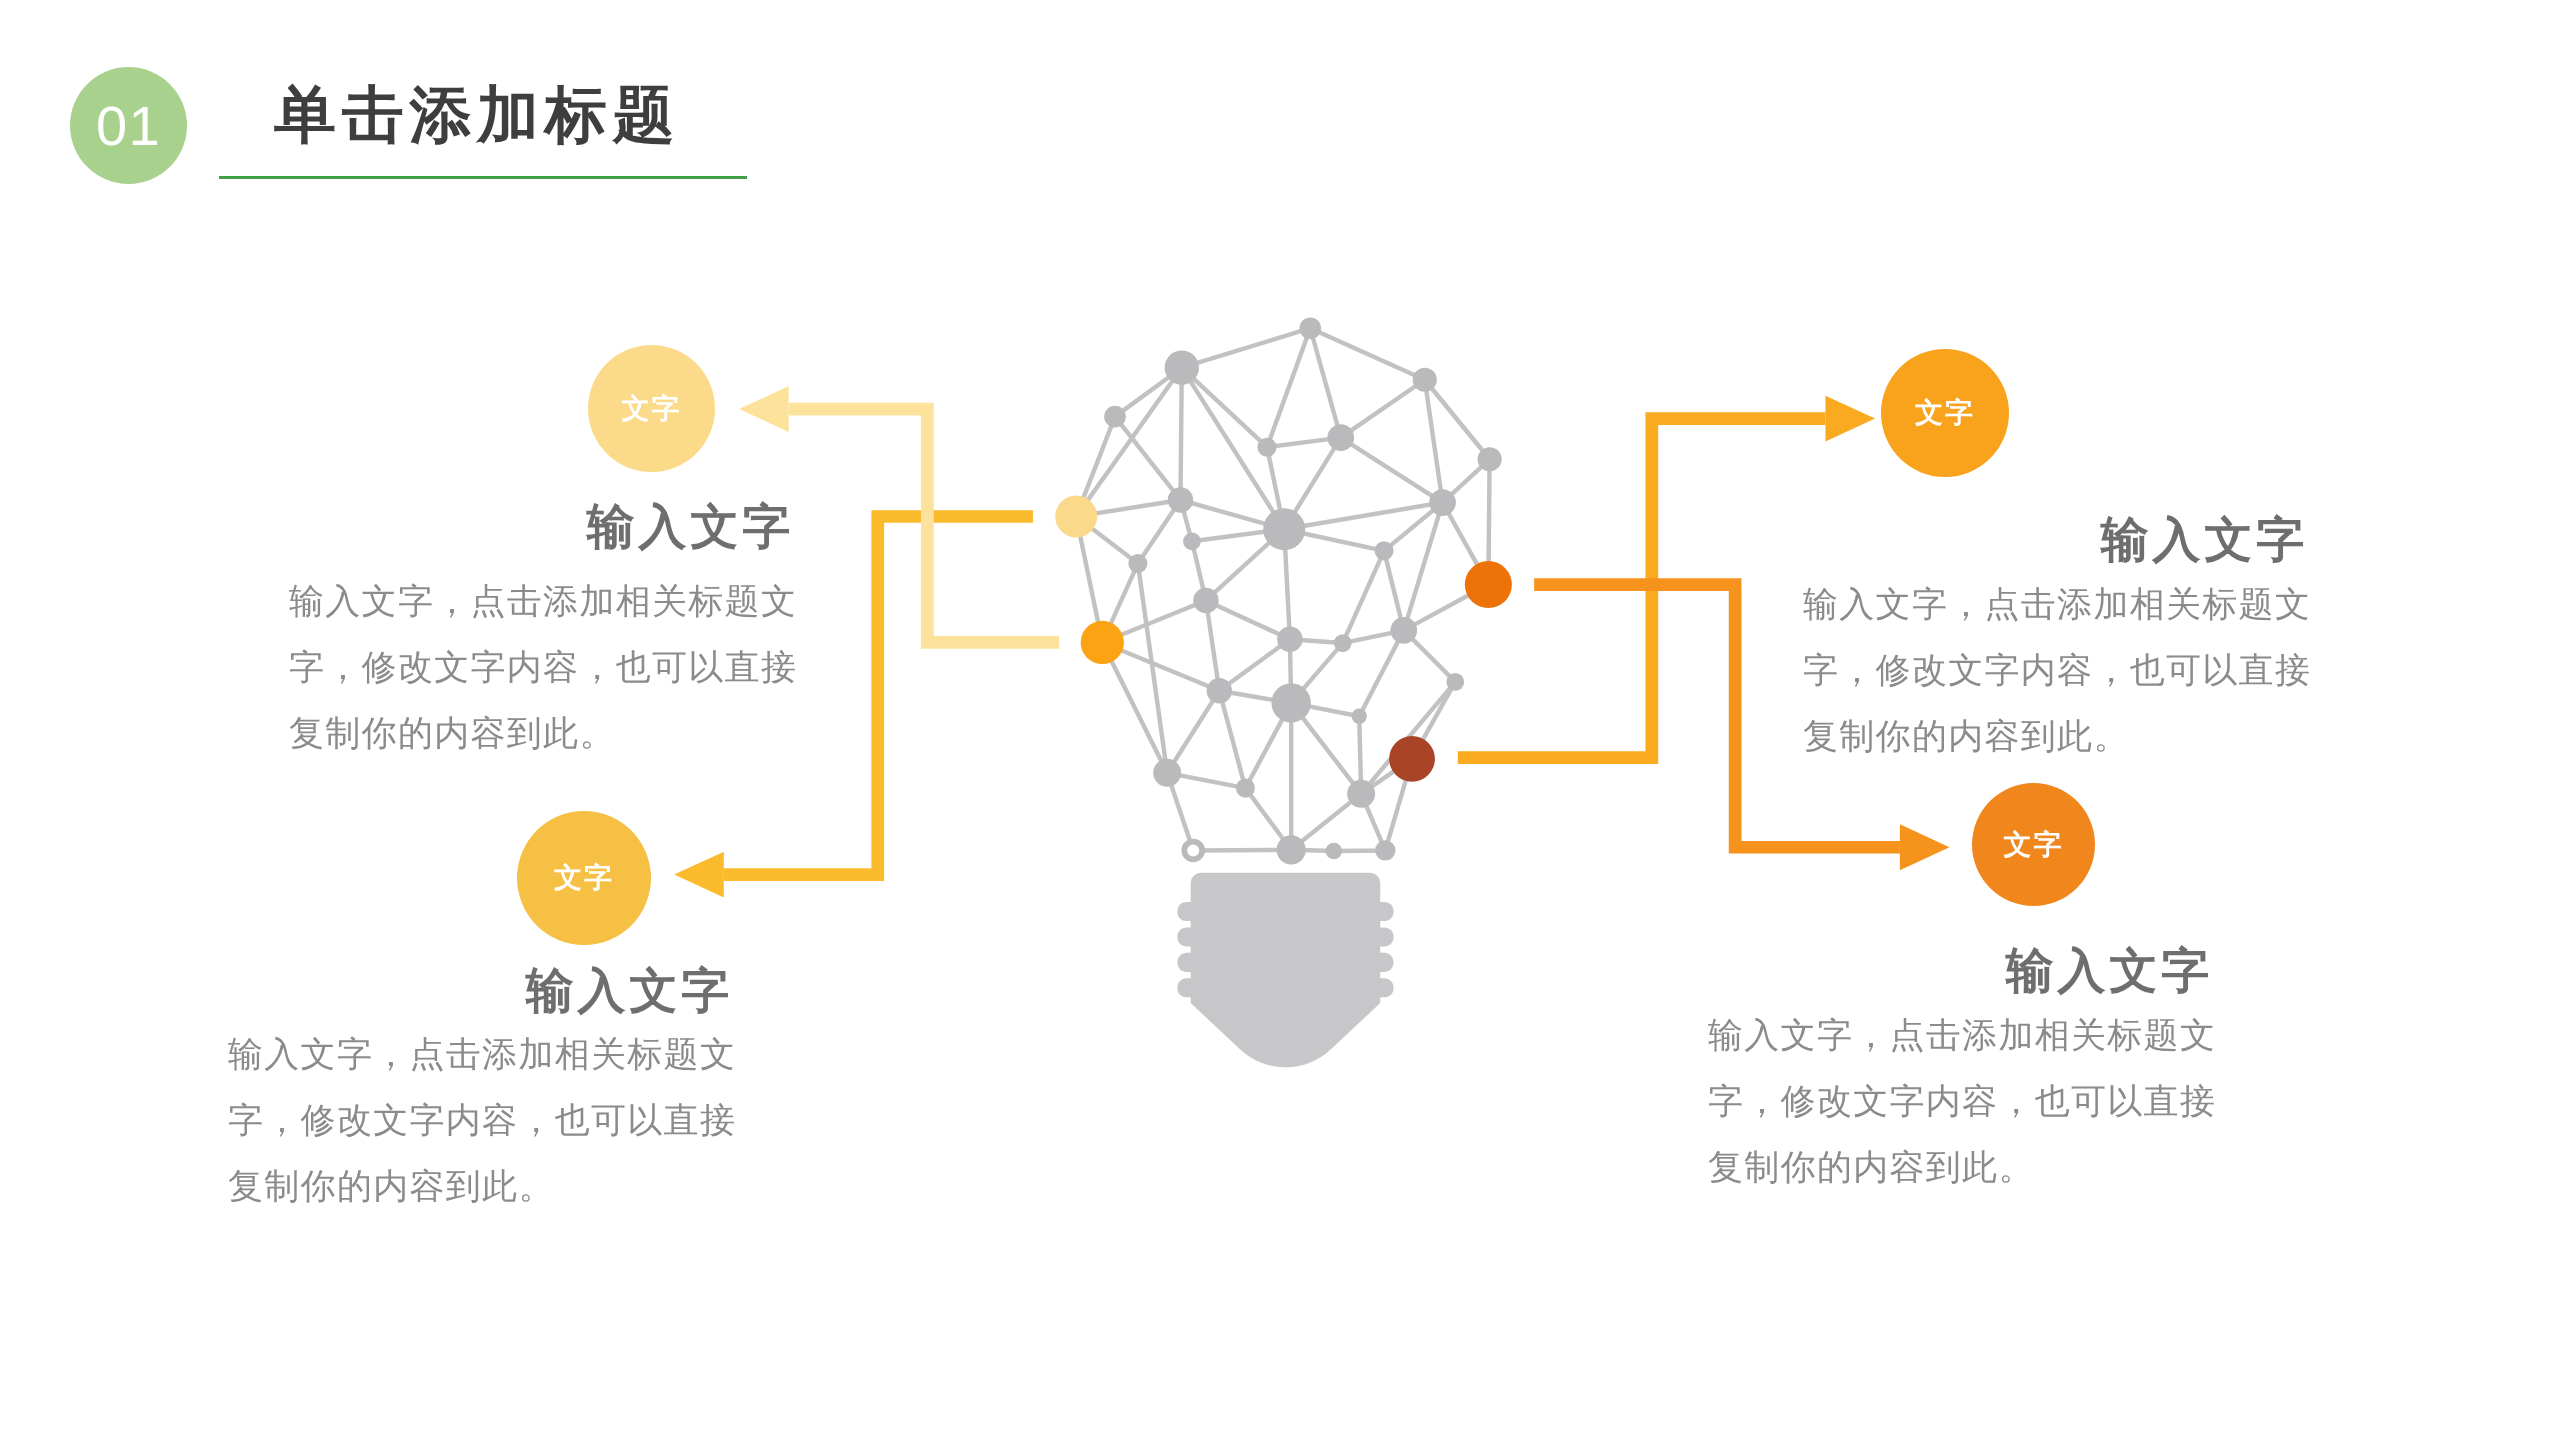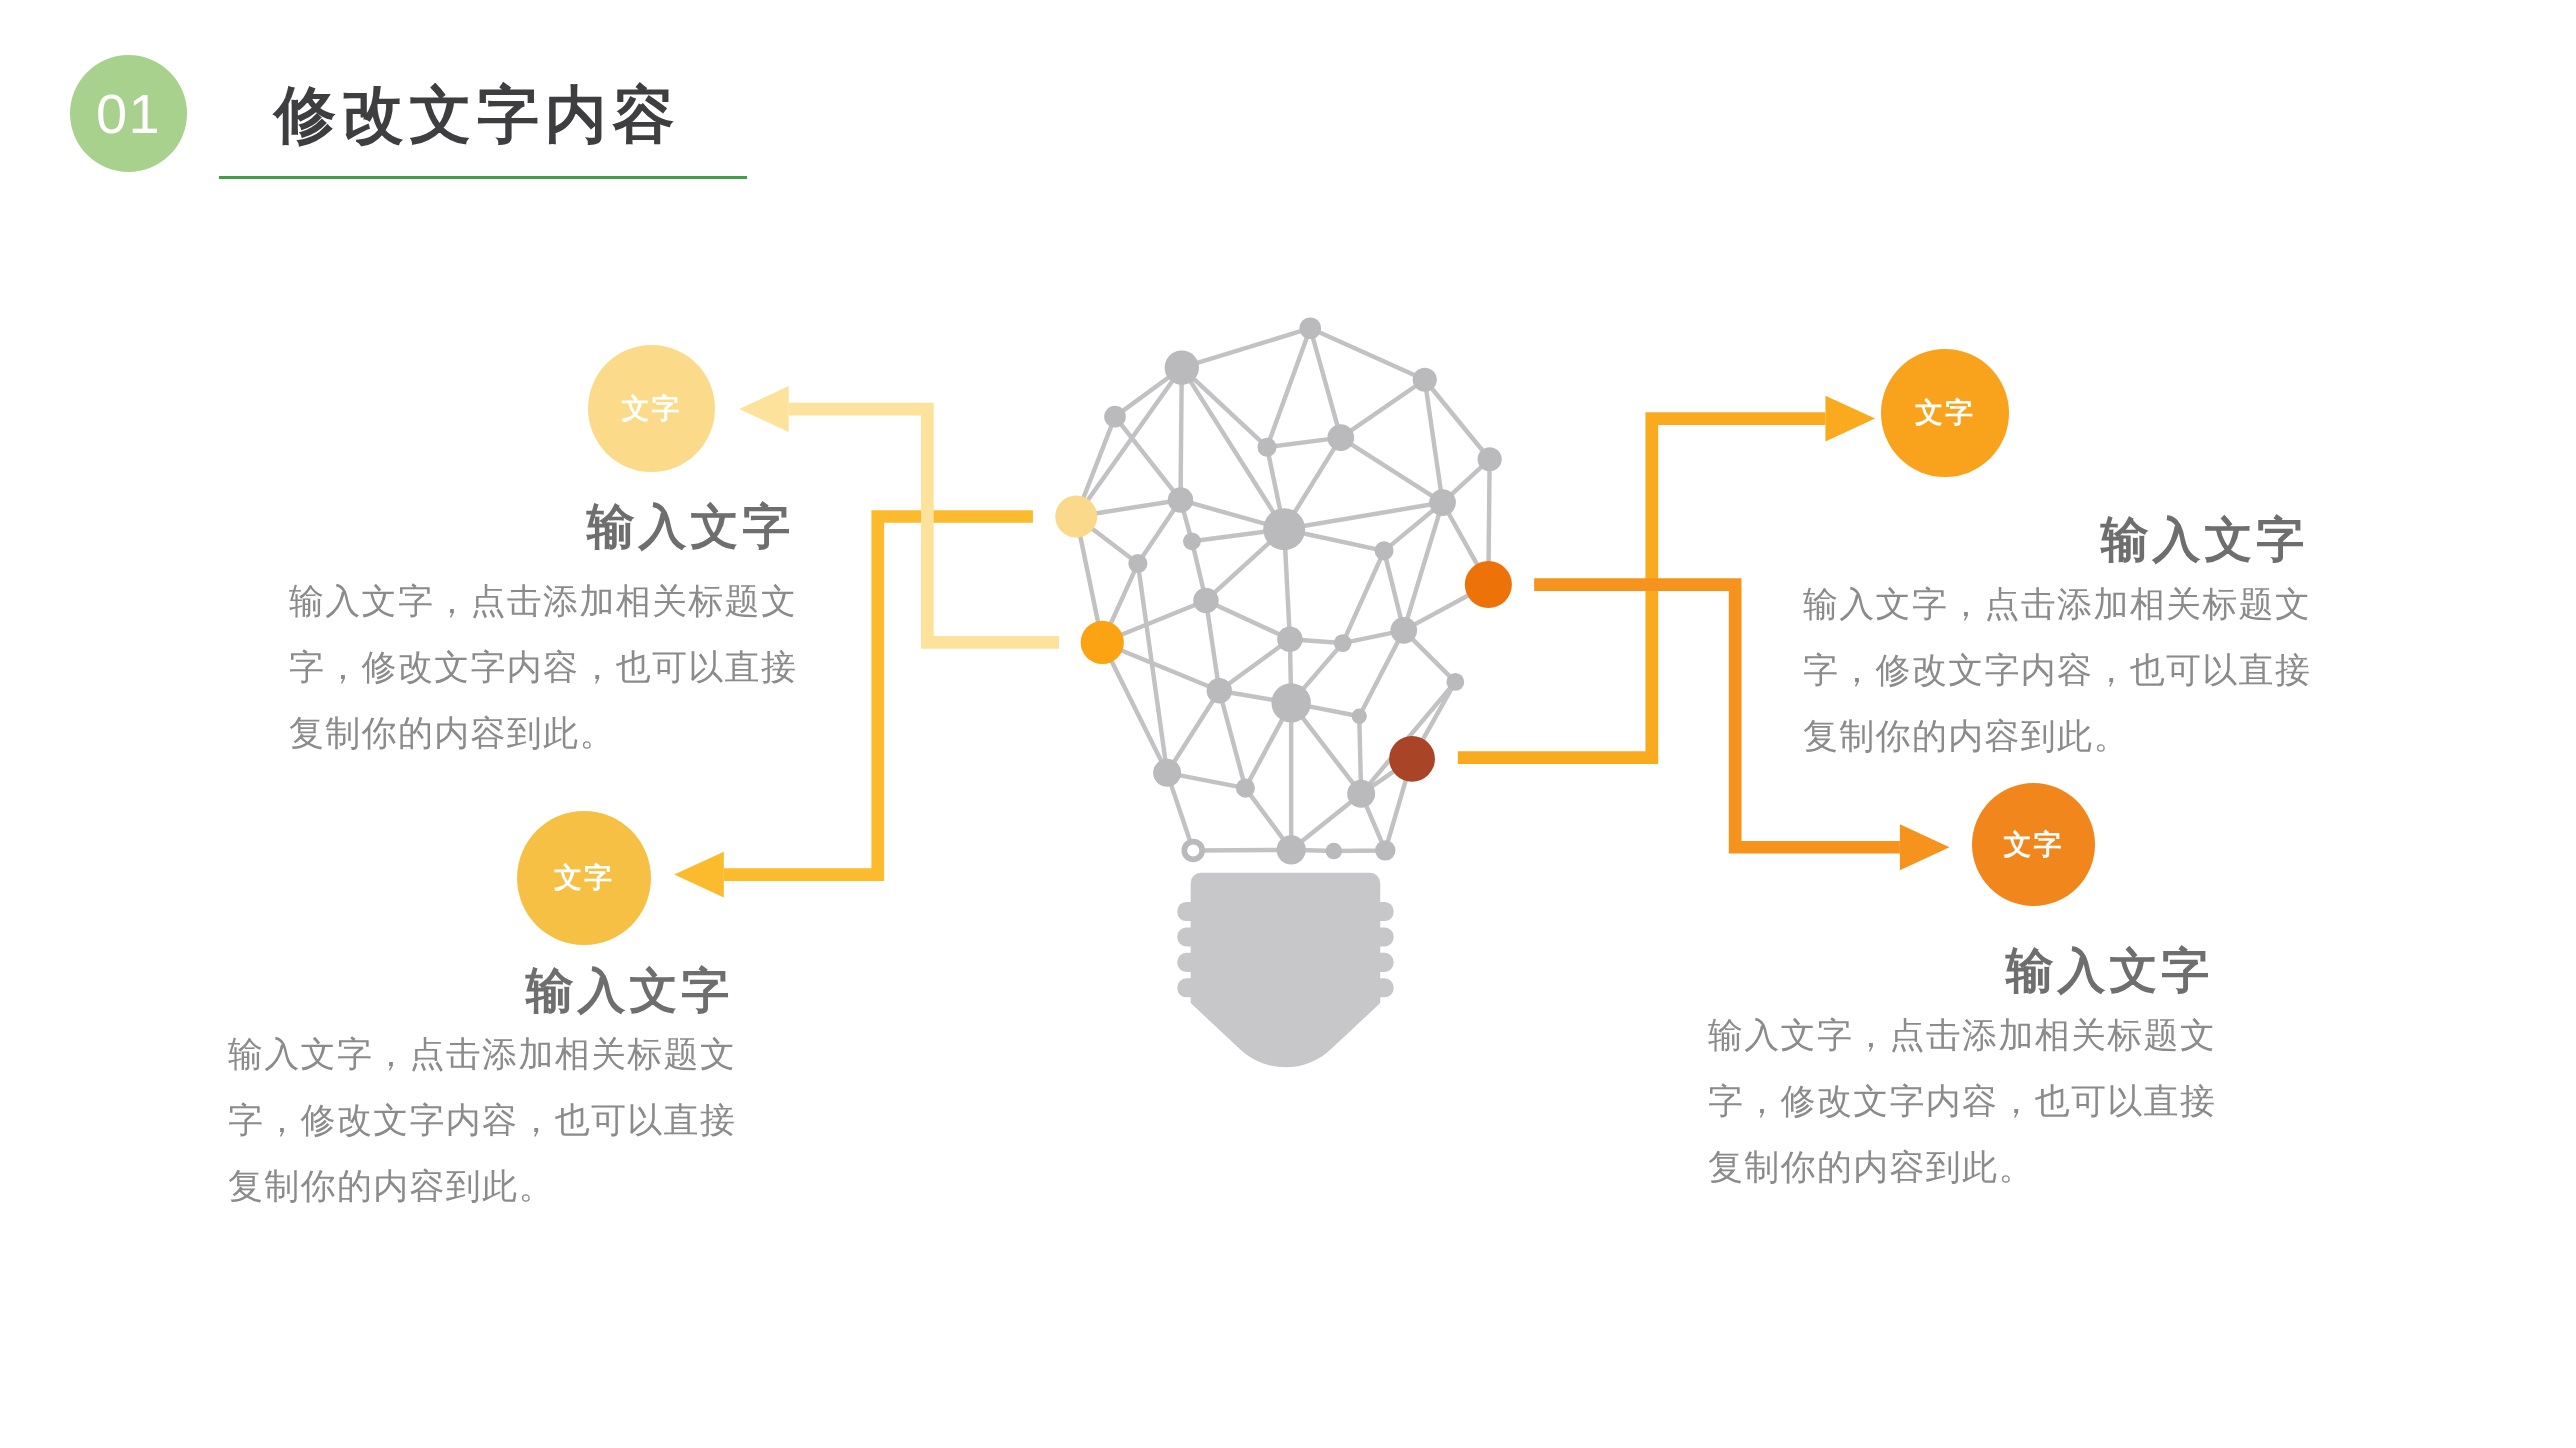--- a/index.html
+++ b/index.html
@@ -3,21 +3,21 @@
 <meta charset="utf-8">
 <style>
   html,body{margin:0;padding:0;background:#fff;}
   #slide{
     position:relative;width:2576px;height:1449px;background:#fff;overflow:hidden;
     font-family:"Liberation Sans","DejaVu Sans",sans-serif;
   }
   .abs{position:absolute;}
   
   .num-badge{
-    left:70px;top:55px;width:117px;height:117px;border-radius:50%;
+    left:70px;top:67px;width:117px;height:117px;border-radius:50%;
     background:var(--green-circle,#A9D18E);display:flex;align-items:center;justify-content:center;
   }
   .num-badge span{color:#fff;font-size:56px;font-weight:400;letter-spacing:1.3px;}
   .page-title{
     left:274px;top:75px;height:79px;line-height:79px;
     font-size:62px;font-weight:700;letter-spacing:5.7px;color:var(--title-text,#3E3E40);white-space:nowrap;
   }
   .title-underline{left:219px;top:176px;width:528px;height:3.2px;background:var(--underline,#3FA047);}
   
   .diagram{left:0;top:0;width:2576px;height:1449px;}
@@ -47,21 +47,21 @@
   .co-body.br{left:1708px;top:1002px;}
 </style>
 </head>
 <body>
 
 <div id="slide">
 
   <div class="abs num-badge">
     <span>01</span>
   </div>
-  <div class="abs page-title">修改文字内容</div>
+  <div class="abs page-title">单击添加标题</div>
   <div class="abs title-underline"></div>
 
   <svg class="abs diagram" viewBox="0 0 4050 2278" xmlns="http://www.w3.org/2000/svg">
 
     <g stroke="var(--edge-gray,#C2C2C4)" stroke-width="7" fill="none">
       <path d="M2060 516L1858 578M2060 516L2240 597M2060 516L1992 703M2060 516L2108 688
                M1858 578L1753 655M1858 578L1992 703M1858 578L1856 786M1858 578L2019 832M1858 578L1692 812
                M2240 597L2108 688M2240 597L2342 722M2240 597L2268 790
                M1753 655L1692 812M1753 655L1856 786
                M1992 703L2108 688M1992 703L2019 832

